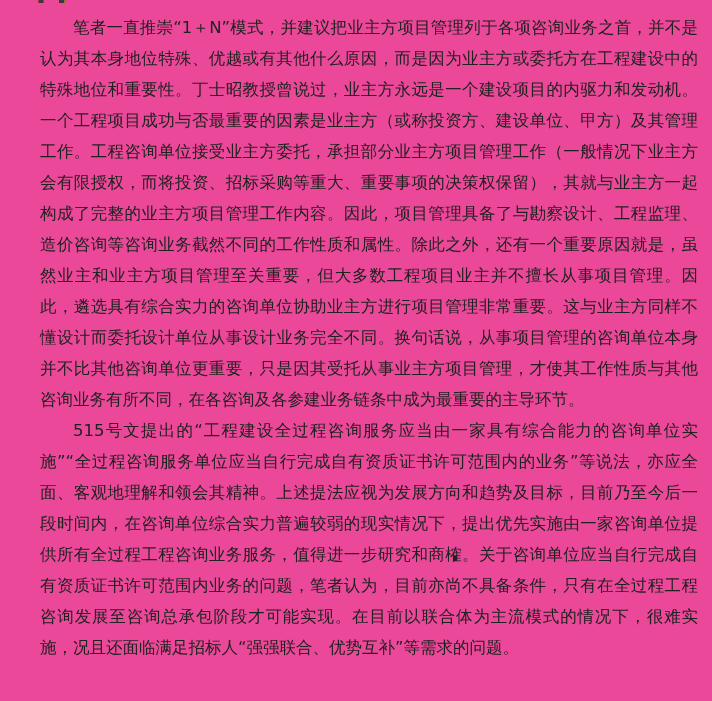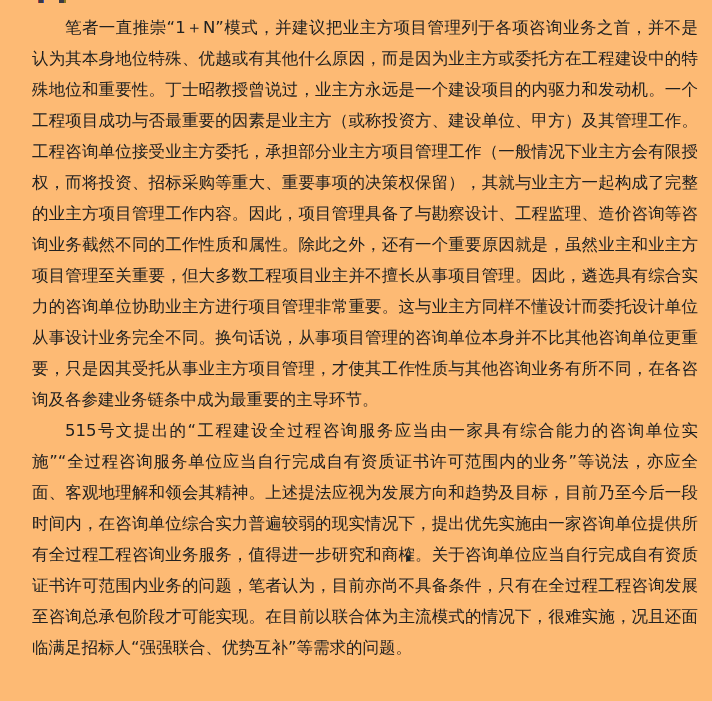--- a/index.html
+++ b/index.html
@@ -12,23 +12,23 @@
     height: 701px;
     overflow: hidden;
     position: relative;
   }
   .page {
     position: absolute;
     top: 0;
     left: 0;
     width: 712px;
     height: 701px;
-    background: #fdba74;
+    background: #ec4899;
     box-sizing: border-box;
-    padding: 12px 14px 0 32px;
+    padding: 12px 14px 0 40px;
   }
   
   .clipped-line {
     position: absolute;
     top: 0;
     left: 0;
     width: 712px;
     height: 4px;
     overflow: hidden;
   }

